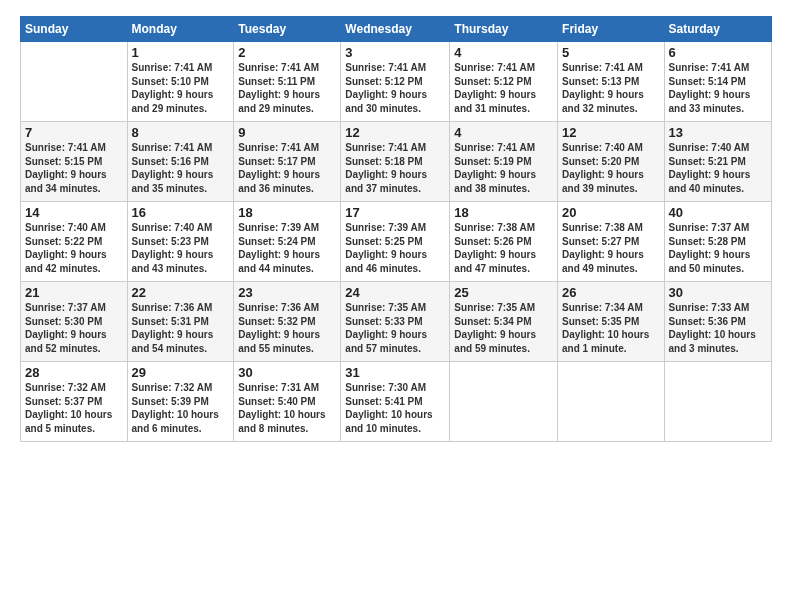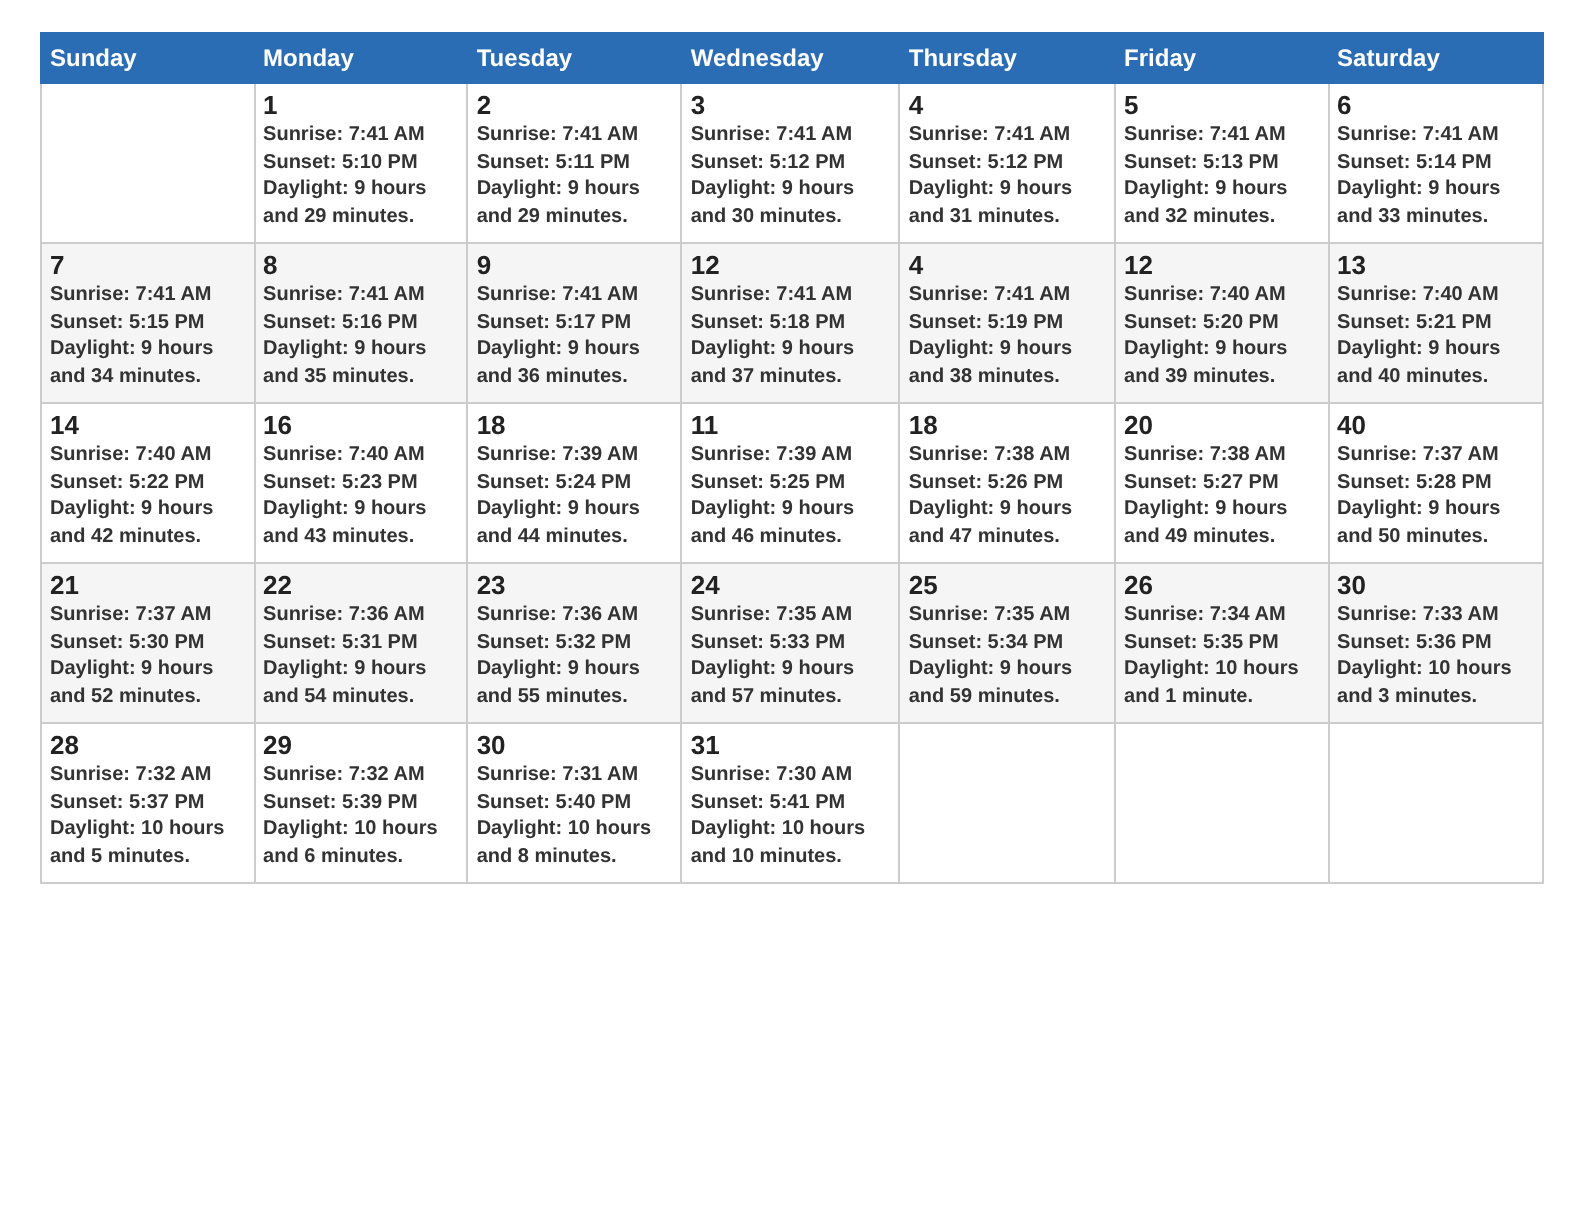--- a/index.html
+++ b/index.html
@@ -134,21 +134,21 @@
           <td><span class="day-number">9</span><span class="day-detail">Sunrise: 7:41 AM<br>Sunset: 5:17 PM<br>Daylight: 9 hours and 36 minutes.</span></td>
           <td><span class="day-number">12</span><span class="day-detail">Sunrise: 7:41 AM<br>Sunset: 5:18 PM<br>Daylight: 9 hours and 37 minutes.</span></td>
           <td><span class="day-number">4</span><span class="day-detail">Sunrise: 7:41 AM<br>Sunset: 5:19 PM<br>Daylight: 9 hours and 38 minutes.</span></td>
           <td><span class="day-number">12</span><span class="day-detail">Sunrise: 7:40 AM<br>Sunset: 5:20 PM<br>Daylight: 9 hours and 39 minutes.</span></td>
           <td><span class="day-number">13</span><span class="day-detail">Sunrise: 7:40 AM<br>Sunset: 5:21 PM<br>Daylight: 9 hours and 40 minutes.</span></td>
         </tr>
         <tr>
           <td><span class="day-number">14</span><span class="day-detail">Sunrise: 7:40 AM<br>Sunset: 5:22 PM<br>Daylight: 9 hours and 42 minutes.</span></td>
           <td><span class="day-number">16</span><span class="day-detail">Sunrise: 7:40 AM<br>Sunset: 5:23 PM<br>Daylight: 9 hours and 43 minutes.</span></td>
           <td><span class="day-number">18</span><span class="day-detail">Sunrise: 7:39 AM<br>Sunset: 5:24 PM<br>Daylight: 9 hours and 44 minutes.</span></td>
-          <td><span class="day-number">11</span><span class="day-detail">Sunrise: 7:39 AM<br>Sunset: 5:25 PM<br>Daylight: 9 hours and 46 minutes.</span></td>
+          <td><span class="day-number">17</span><span class="day-detail">Sunrise: 7:39 AM<br>Sunset: 5:25 PM<br>Daylight: 9 hours and 46 minutes.</span></td>
           <td><span class="day-number">18</span><span class="day-detail">Sunrise: 7:38 AM<br>Sunset: 5:26 PM<br>Daylight: 9 hours and 47 minutes.</span></td>
           <td><span class="day-number">20</span><span class="day-detail">Sunrise: 7:38 AM<br>Sunset: 5:27 PM<br>Daylight: 9 hours and 49 minutes.</span></td>
           <td><span class="day-number">40</span><span class="day-detail">Sunrise: 7:37 AM<br>Sunset: 5:28 PM<br>Daylight: 9 hours and 50 minutes.</span></td>
         </tr>
         <tr>
           <td><span class="day-number">21</span><span class="day-detail">Sunrise: 7:37 AM<br>Sunset: 5:30 PM<br>Daylight: 9 hours and 52 minutes.</span></td>
           <td><span class="day-number">22</span><span class="day-detail">Sunrise: 7:36 AM<br>Sunset: 5:31 PM<br>Daylight: 9 hours and 54 minutes.</span></td>
           <td><span class="day-number">23</span><span class="day-detail">Sunrise: 7:36 AM<br>Sunset: 5:32 PM<br>Daylight: 9 hours and 55 minutes.</span></td>
           <td><span class="day-number">24</span><span class="day-detail">Sunrise: 7:35 AM<br>Sunset: 5:33 PM<br>Daylight: 9 hours and 57 minutes.</span></td>
           <td><span class="day-number">25</span><span class="day-detail">Sunrise: 7:35 AM<br>Sunset: 5:34 PM<br>Daylight: 9 hours and 59 minutes.</span></td>

